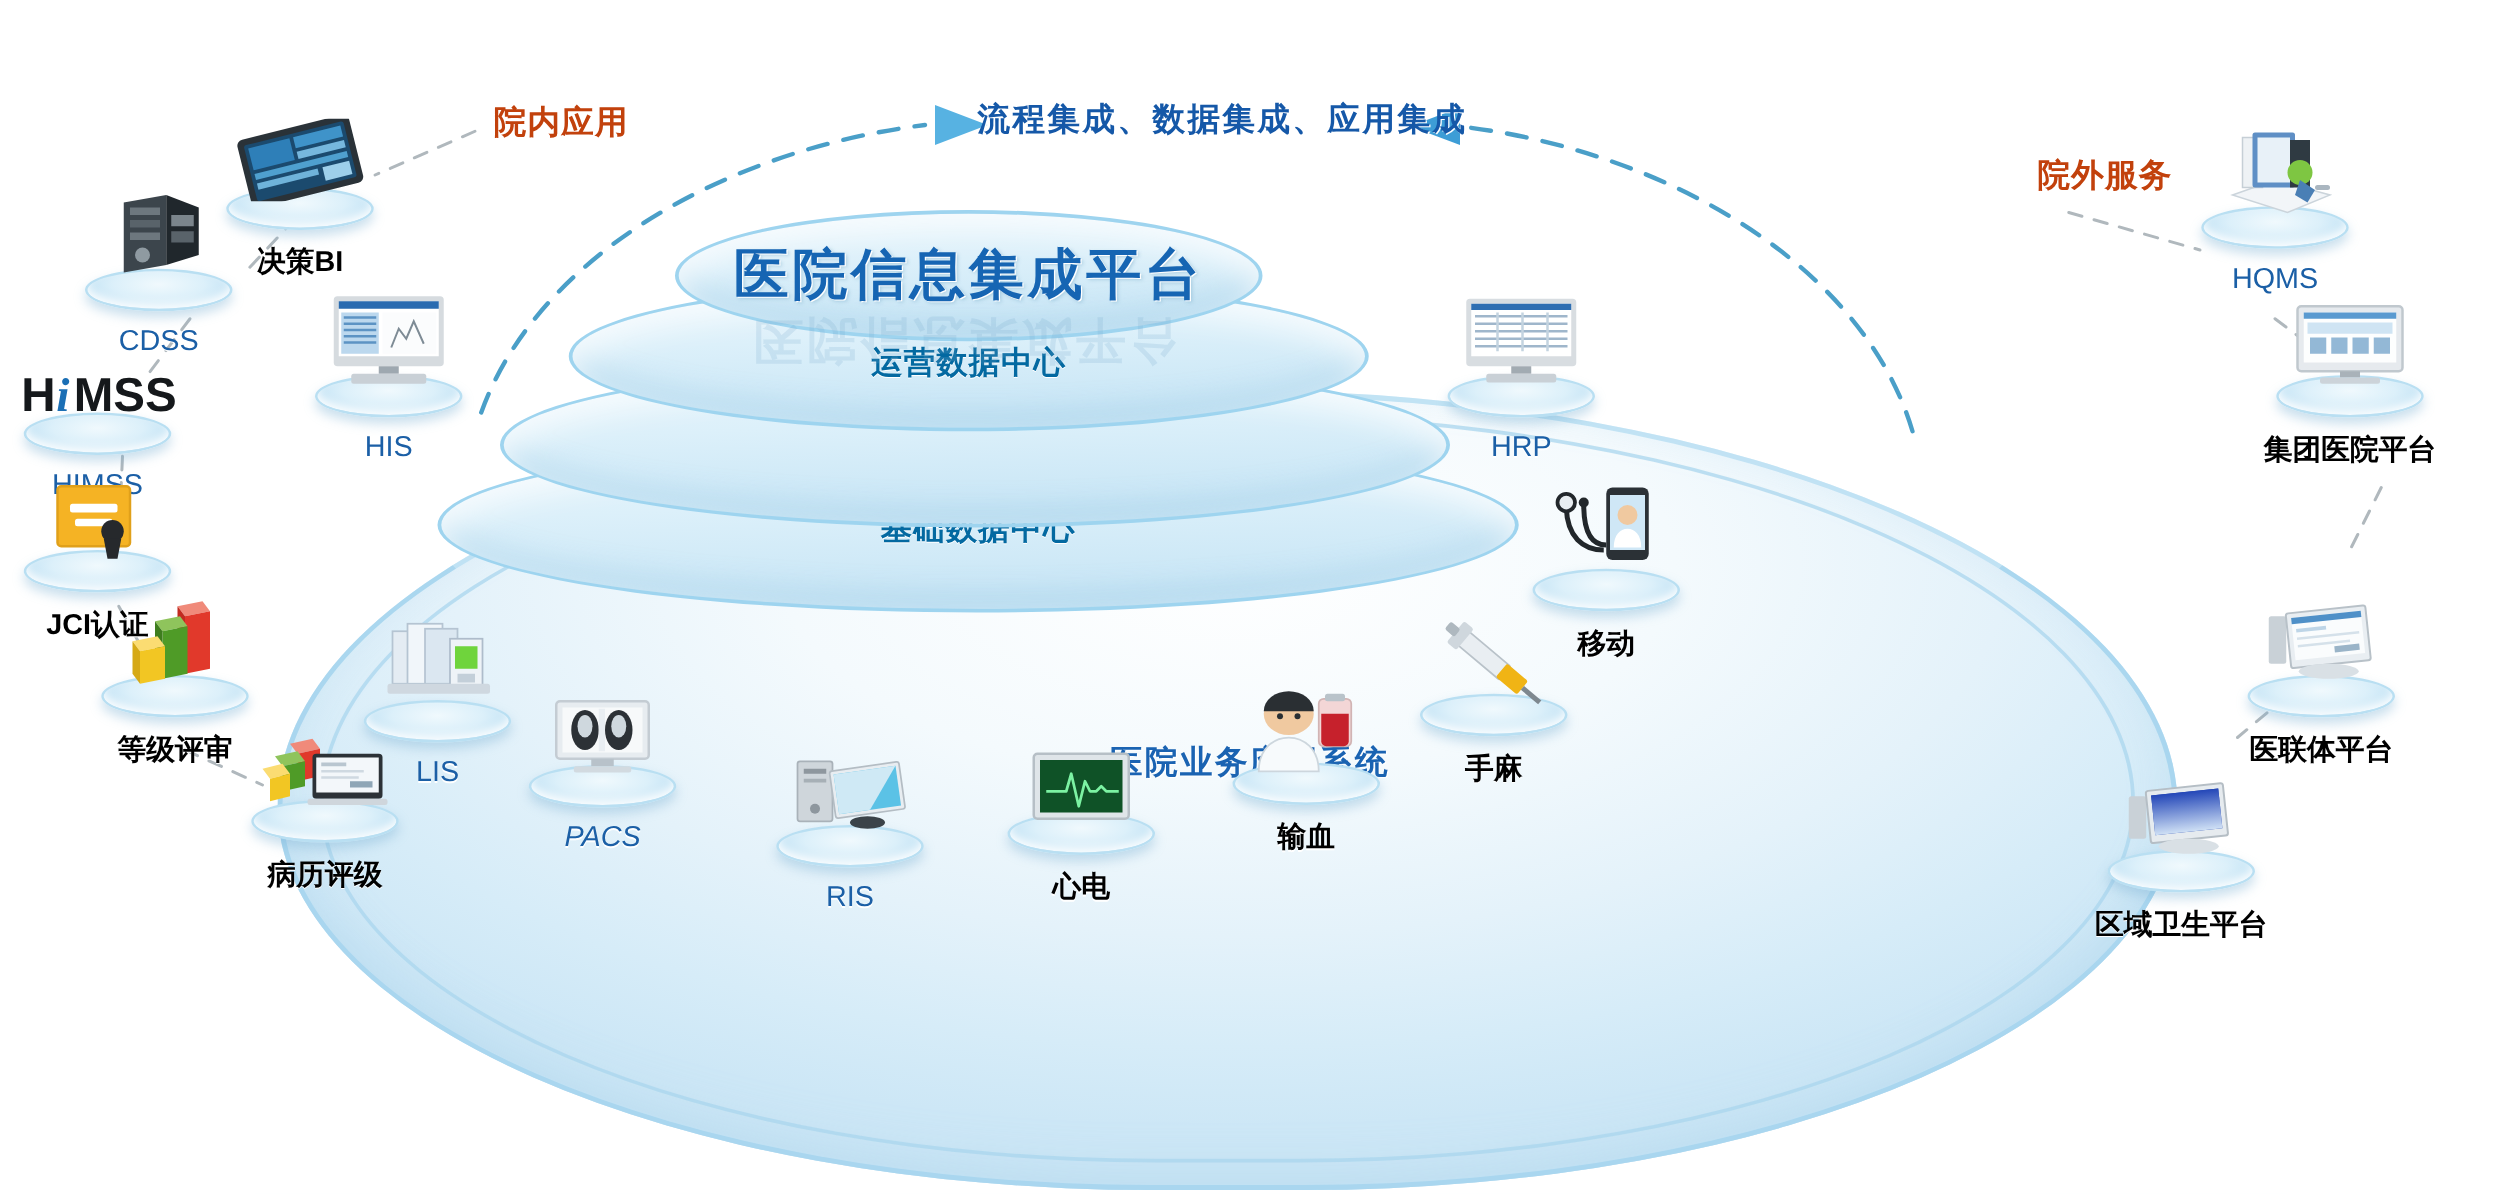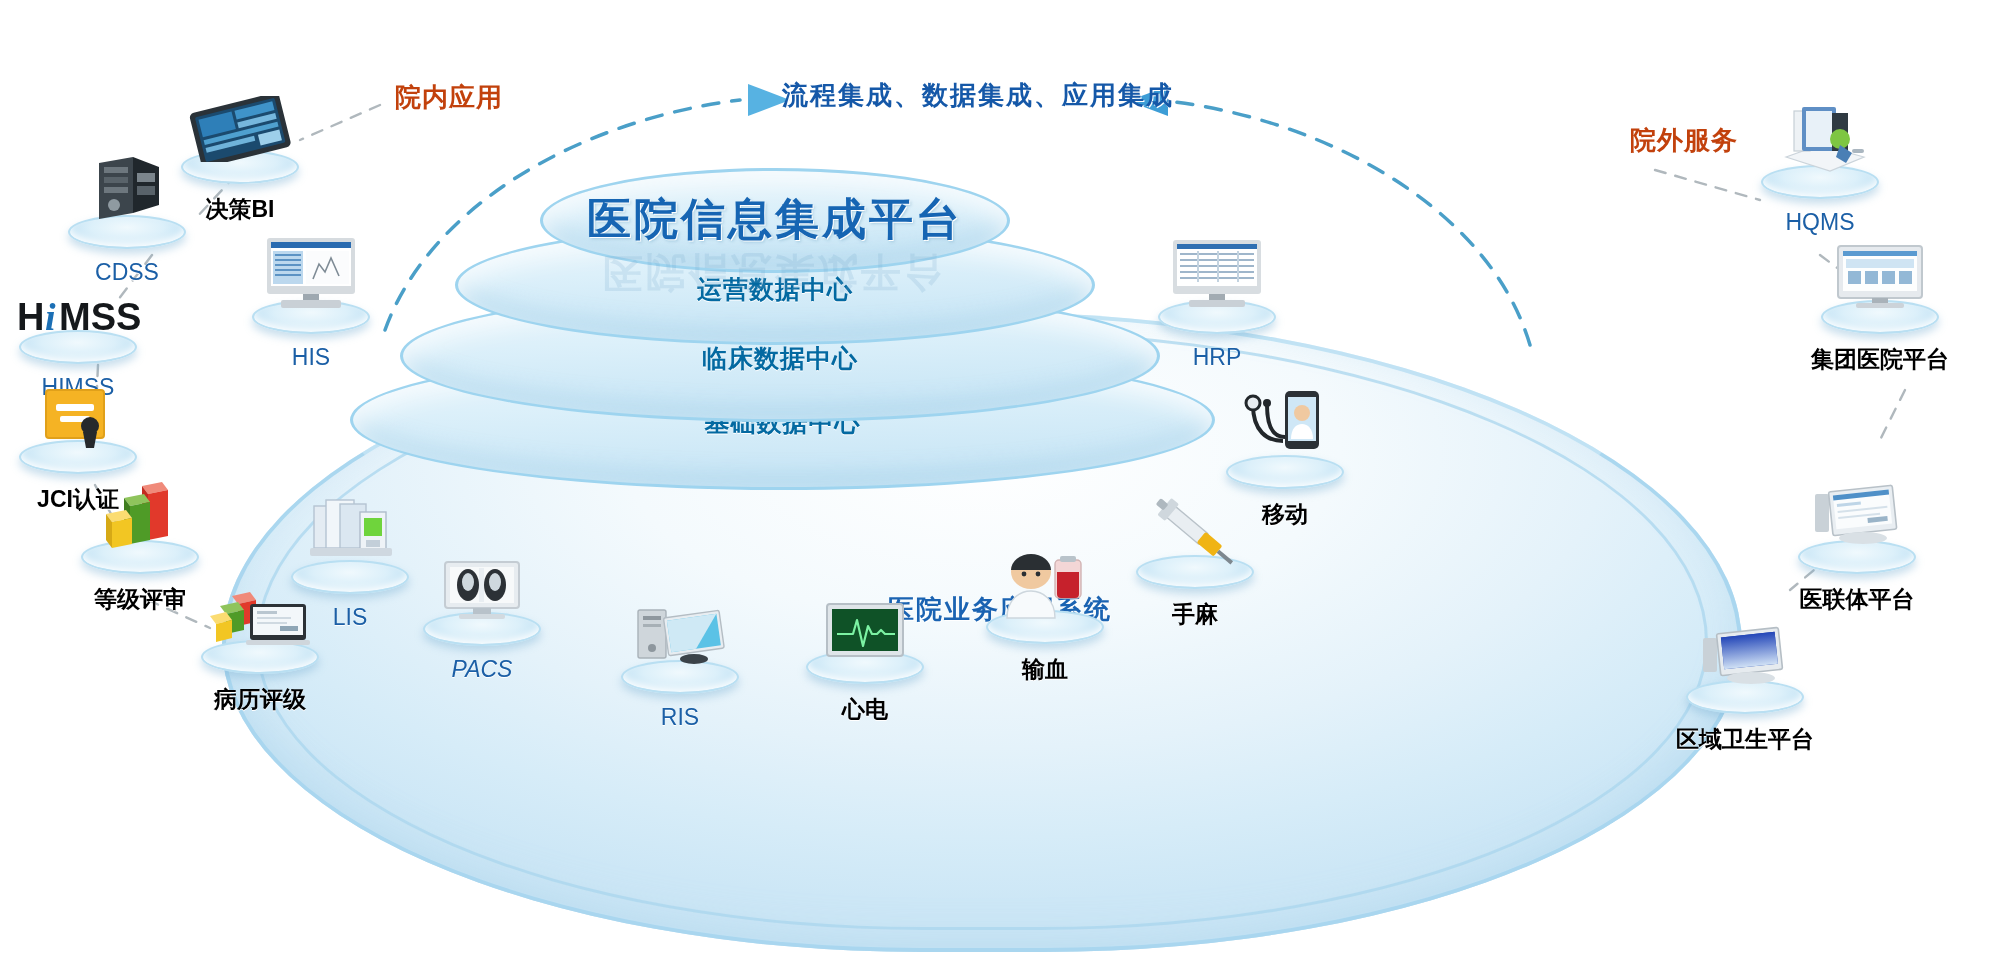--- a/index.html
+++ b/index.html
@@ -180,21 +180,20 @@
   <div class="dome-inner-rim"></div>
 
   <div class="disk" id="disk-l3">
     <div class="edge"></div>
       <div class="top"></div>
     <div class="layer-label" style="top:56px;font-size:25px;">基础数据中心</div>
   </div>
   <div class="disk" id="disk-l2">
     <div class="edge"></div>
       <div class="top"></div>
-    <div class="layer-label" style="top:52px;font-size:25px;">临床数据中心</div>
   </div>
   <div class="disk" id="disk-l1">
     <div class="edge"></div>
       <div class="top"></div>
     <div class="layer-label" style="top:48px;font-size:25px;">运营数据中心</div>
   </div>
   <div class="disk" id="disk-top">
     <div class="edge"></div>
       <div class="top"></div>
   </div>

